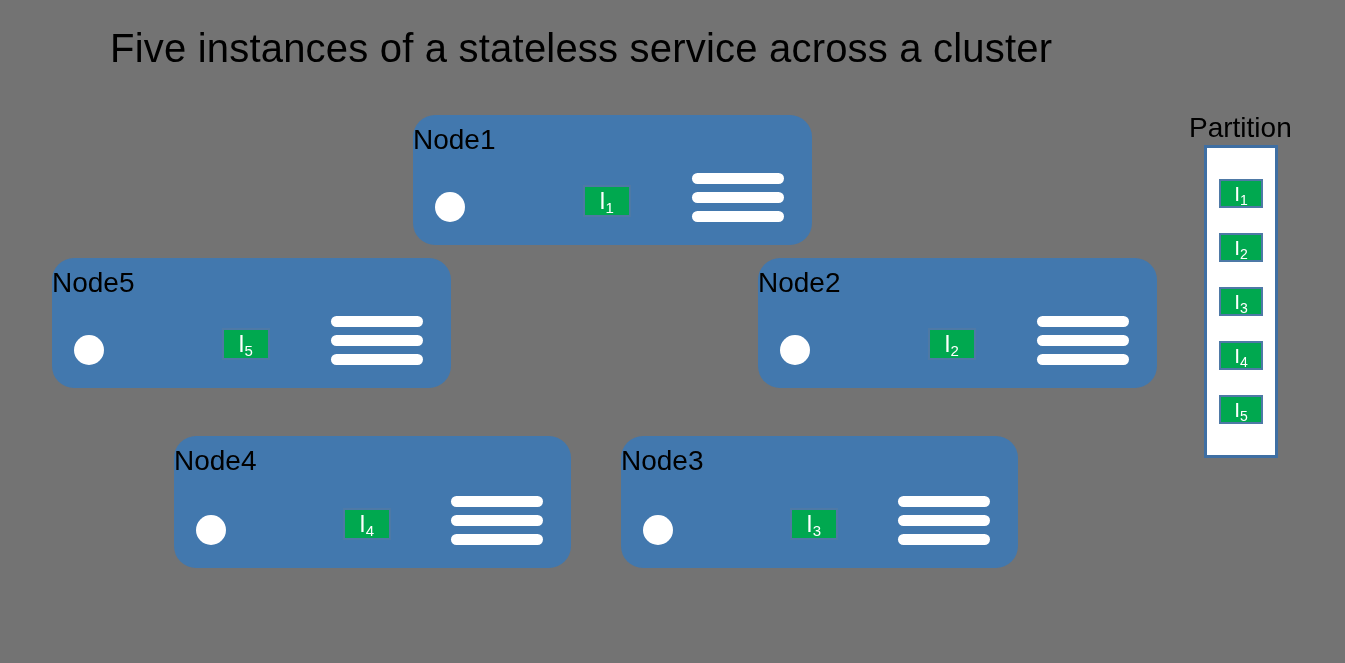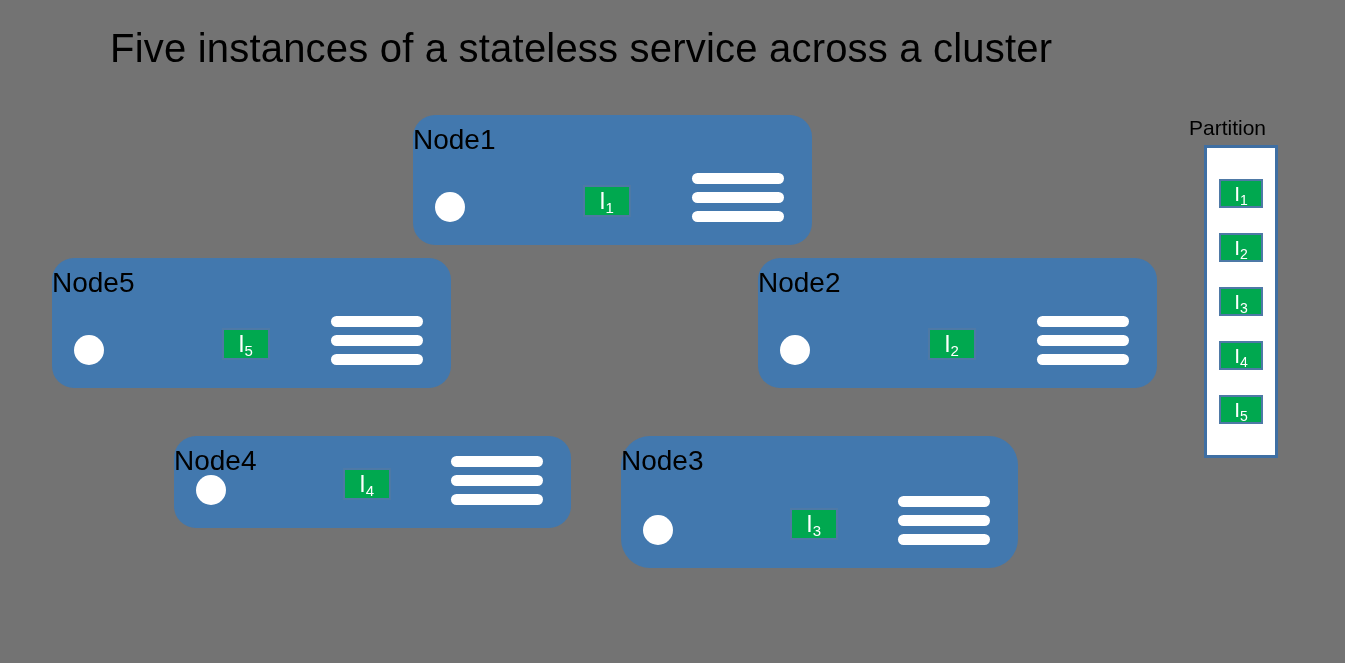--- a/index.html
+++ b/index.html
@@ -95,29 +95,29 @@
     display: block;
     height: 11px;
     background: #ffffff;
     border-radius: 6px;
   }
 
   
   #node1 { left: 413px; top: 115px;  width: 399px; height: 130px; }
   #node5 { left: 52px;  top: 258px;  width: 399px; height: 130px; }
   #node2 { left: 758px; top: 258px;  width: 399px; height: 130px; }
-  #node4 { left: 174px; top: 436px;  width: 397px; height: 92px; }
-  #node3 { left: 621px; top: 436px;  width: 397px; height: 132px; border-radius: 29px; }
+  #node4 { left: 174px; top: 436px;  width: 397px; height: 132px; }
+  #node3 { left: 621px; top: 436px;  width: 397px; height: 132px; }
 
   
   .partition-title {
     position: absolute;
     left: 1189px;
     top: 115px;
-    font-size: 21px;
+    font-size: 28px;
     line-height: 26px;
     color: #000000;
     white-space: nowrap;
   }
   .partition-box {
     position: absolute;
     left: 1204px;
     top: 145px;
     width: 74px;
     height: 313px;

